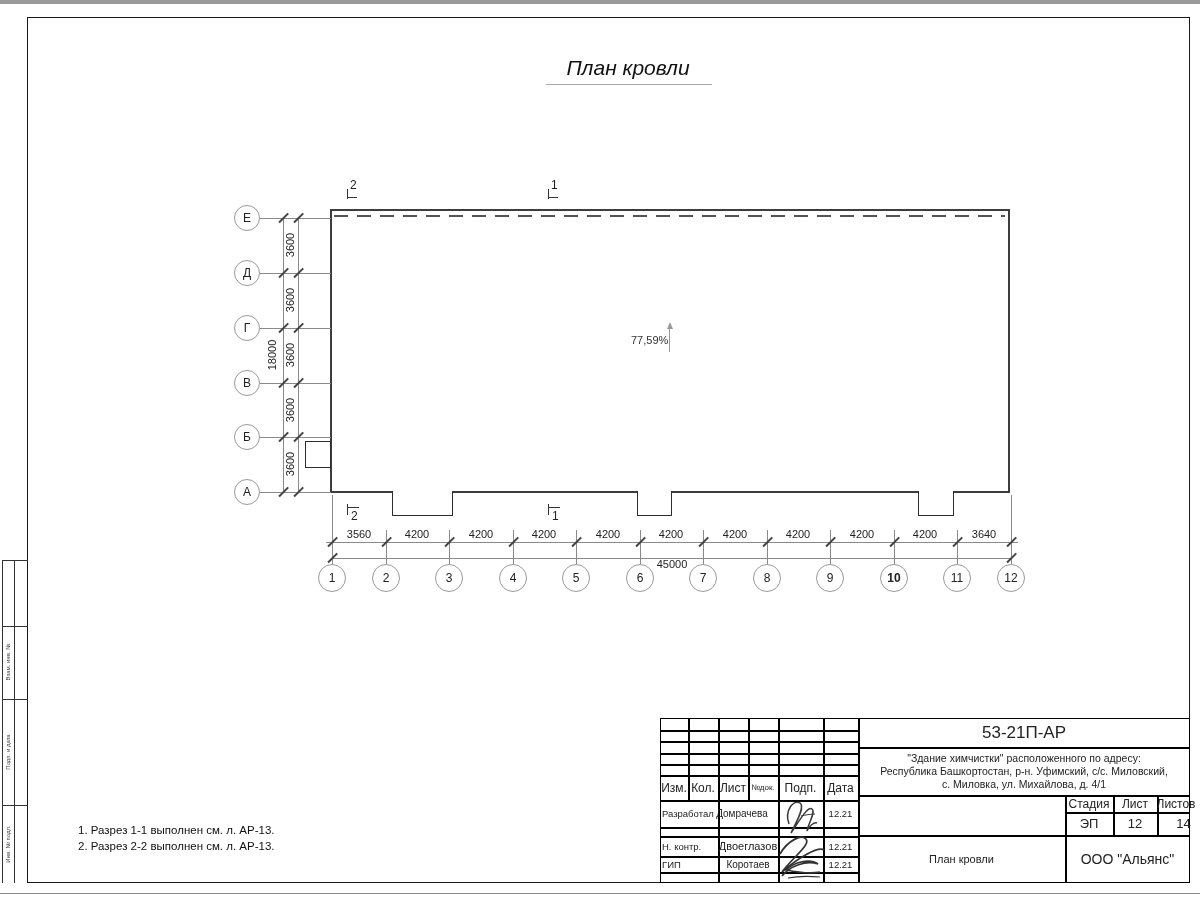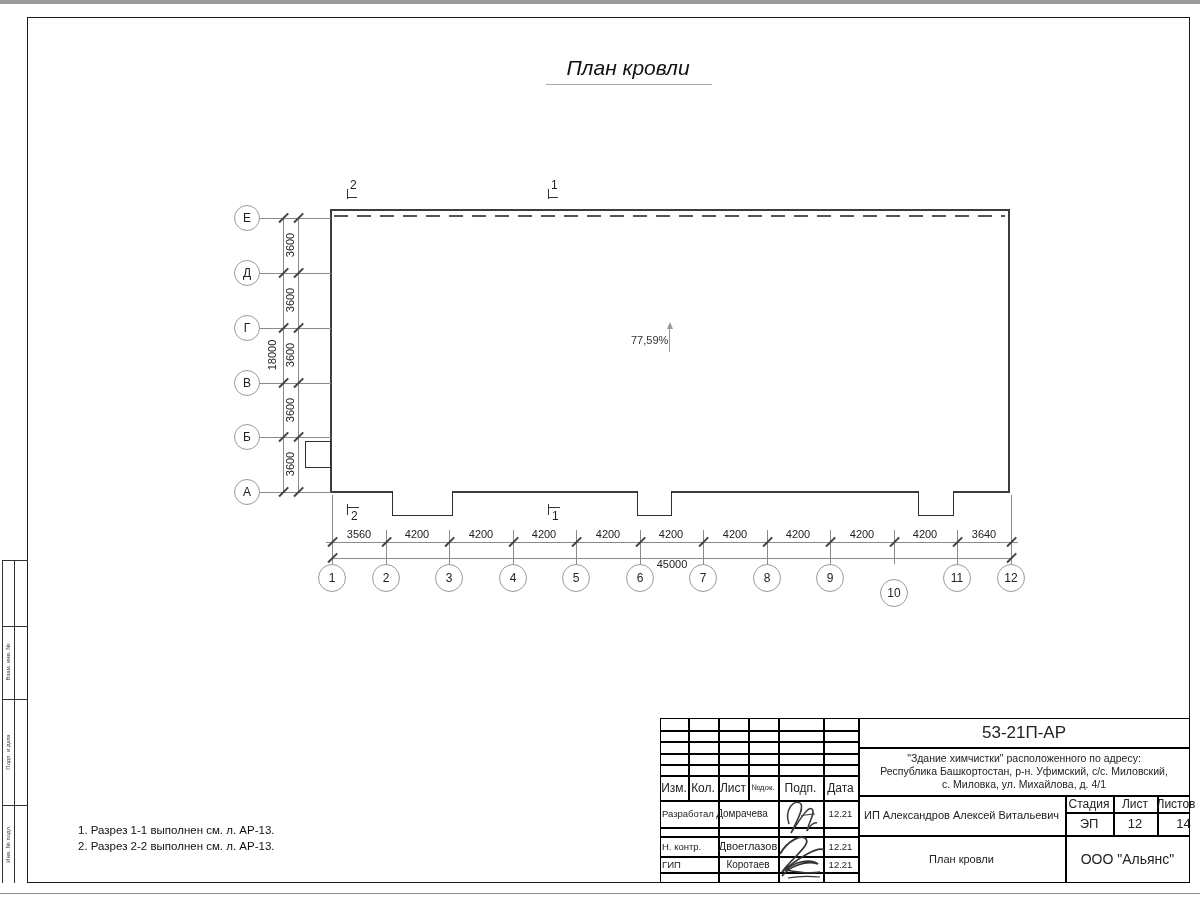--- a/index.html
+++ b/index.html
@@ -120,21 +120,21 @@
       <div class="ln" style="left: 702.5px; top: 530px; width: 1px; height: 34px;"></div>
       <div class="bub" style="left: 689px; top: 564px; width: 28px; height: 28px;">7</div>
       <div class="tick" style="left: 696.5px; top: 541.2px;"></div>
       <div class="ln" style="left: 766.5px; top: 530px; width: 1px; height: 34px;"></div>
       <div class="bub" style="left: 753px; top: 564px; width: 28px; height: 28px;">8</div>
       <div class="tick" style="left: 760.5px; top: 541.2px;"></div>
       <div class="ln" style="left: 829.5px; top: 530px; width: 1px; height: 34px;"></div>
       <div class="bub" style="left: 816px; top: 564px; width: 28px; height: 28px;">9</div>
       <div class="tick" style="left: 823.5px; top: 541.2px;"></div>
       <div class="ln" style="left: 893.5px; top: 530px; width: 1px; height: 34px;"></div>
-      <div class="bub" style="left: 880px; top: 579px; width: 28px; height: 28px;">10</div>
+      <div class="bub" style="left: 880px; top: 564px; width: 28px; height: 28px; font-weight: bold;">10</div>
       <div class="tick" style="left: 887.5px; top: 541.2px;"></div>
       <div class="ln" style="left: 956.5px; top: 530px; width: 1px; height: 34px;"></div>
       <div class="bub" style="left: 943px; top: 564px; width: 28px; height: 28px;">11</div>
       <div class="tick" style="left: 950.5px; top: 541.2px;"></div>
       <div class="ln" style="left: 1010.5px; top: 495px; width: 1px; height: 69px;"></div>
       <div class="bub" style="left: 997px; top: 564px; width: 28px; height: 28px;">12</div>
       <div class="tick" style="left: 1004.5px; top: 541.2px;"></div>
       <div class="vdim" style="left: 290px; top: 245px;">3600</div>
       <div class="vdim" style="left: 290px; top: 300px;">3600</div>
       <div class="vdim" style="left: 290px; top: 355px;">3600</div>
@@ -214,21 +214,20 @@
     <path d="M6,44 C14,34 30,28 42,32 C34,26 18,30 10,38 C20,40 34,42 44,40" fill="none" stroke="#333" stroke-width="1.7"></path>
     <path d="M12,46 C22,44 34,44 44,45" fill="none" stroke="#333" stroke-width="1.2"></path>
   </svg>
 
   <div class="cell" style="left:858px;top:718px;width:332px;height:29px;font-size:17px;">53-21П-АР</div>
   <div class="cell" style="left:858px;top:747px;width:332px;height:48px;flex-direction:column;font-size:10.5px;line-height:13px;">
     <div>"Здание химчистки" расположенного по адресу:</div>
     <div>Республика Башкортостан, р-н. Уфимский, с/с. Миловский,</div>
     <div>с. Миловка, ул. Михайлова, д. 4/1</div>
   </div>
-  <div class="cell" style="left:858px;top:795px;width:207px;height:40px;font-size:11px;">ИП Александров Алексей Витальевич</div>
   <div class="cell" style="left:1065px;top:795px;width:48px;height:17px;font-size:12px;">Стадия</div>
   <div class="cell" style="left:1113px;top:795px;width:44px;height:17px;font-size:12px;">Лист</div>
   <div class="cell" style="left:1157px;top:795px;width:38px;height:17px;font-size:12px;overflow:hidden;">Листов</div>
   <div class="cell" style="left:1065px;top:812px;width:48px;height:23px;font-size:13px;">ЭП</div>
   <div class="cell" style="left:1113px;top:812px;width:44px;height:23px;font-size:13px;">12</div>
   <div class="cell" style="left:1157px;top:812px;width:33px;height:23px;font-size:13px;padding-left:20px;">14</div>
   <div class="cell" style="left:858px;top:835px;width:207px;height:48px;font-size:11px;">План кровли</div>
   <div class="cell" style="left:1065px;top:835px;width:125px;height:48px;font-size:14px;">ООО "Альянс"</div>
 
 </div>

